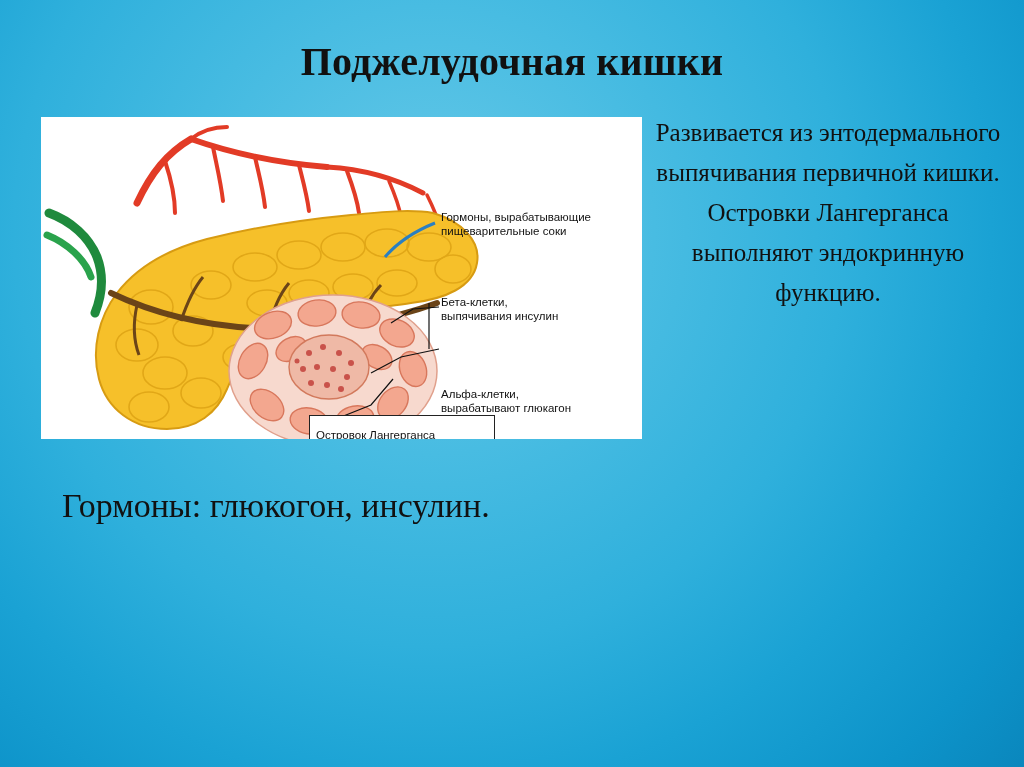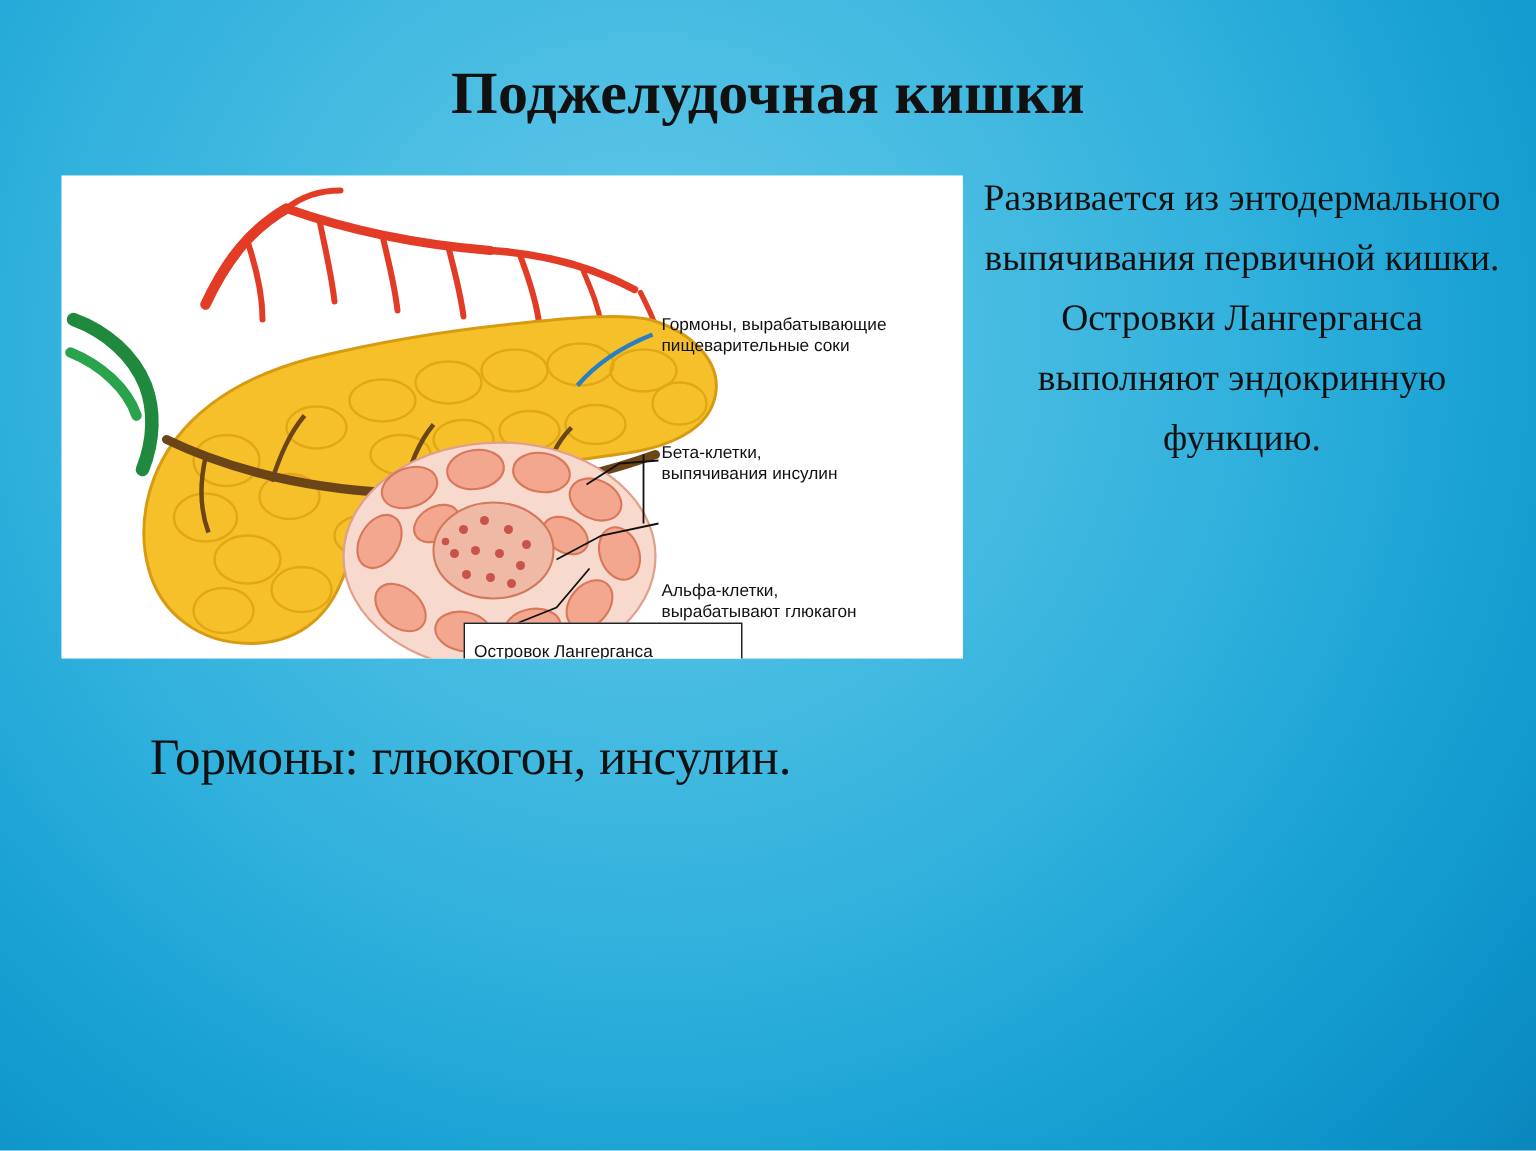--- a/index.html
+++ b/index.html
@@ -75,21 +75,20 @@
     text-align: center;
   }
   
   .bottom-text {
     position: absolute;
     left: 62px;
     top: 487px;
     font-family: "Liberation Serif", serif;
     font-size: 34px;
     color: #111111;
-    margin-left: 38px;
   }
 </style>
 </head>
 <body>
 
 <div class="slide">
 
   <div class="slide-title">Поджелудочная кишки</div>
 
   <div class="figure">

